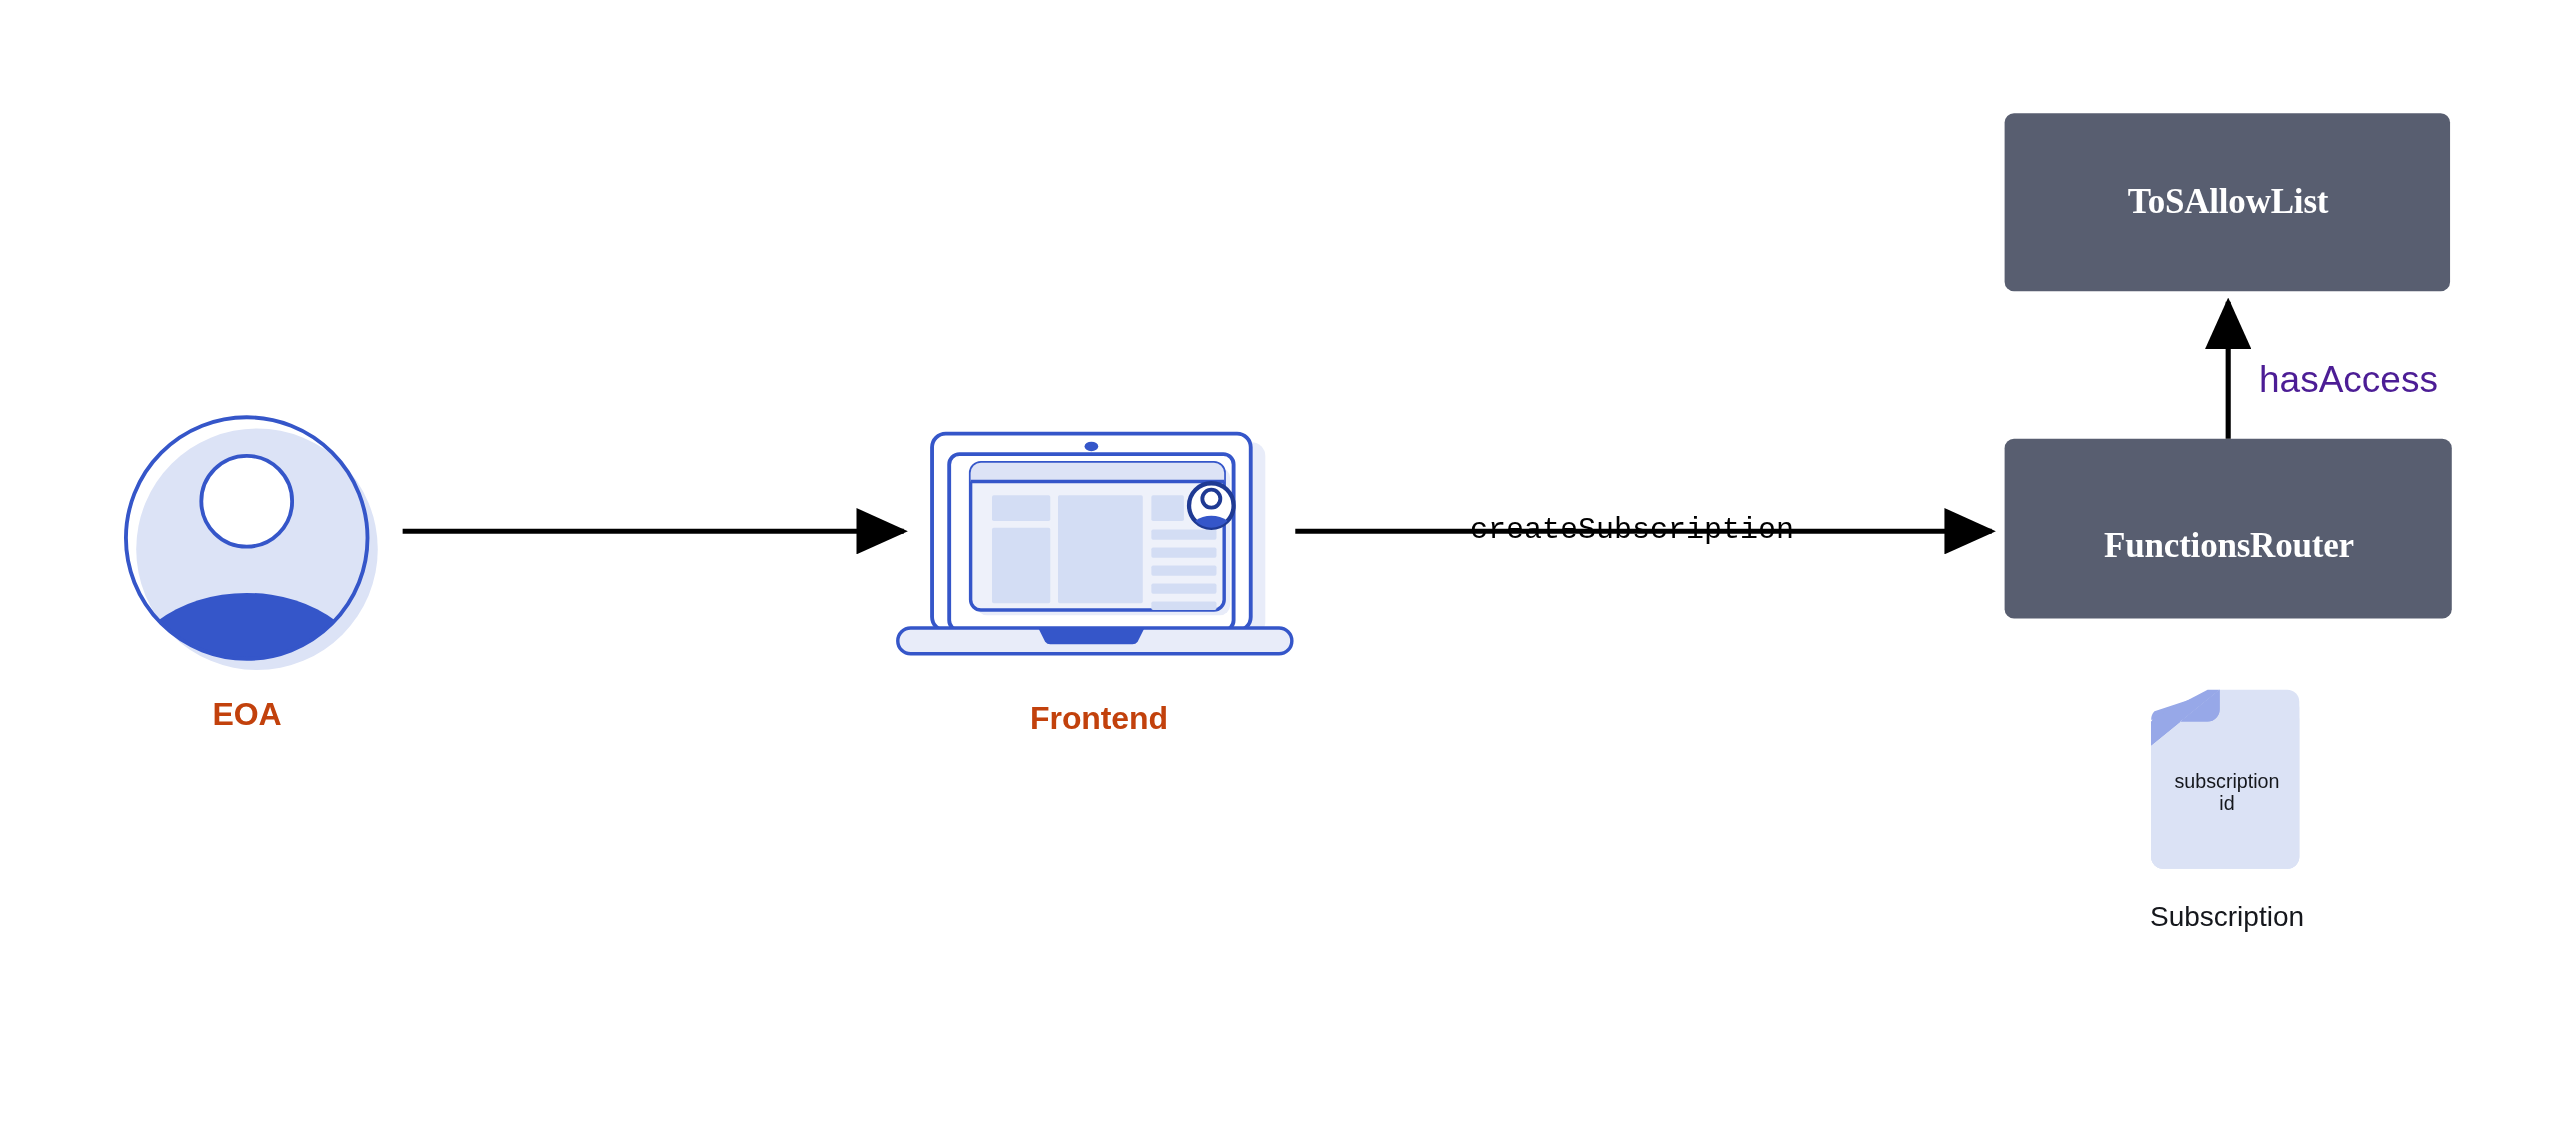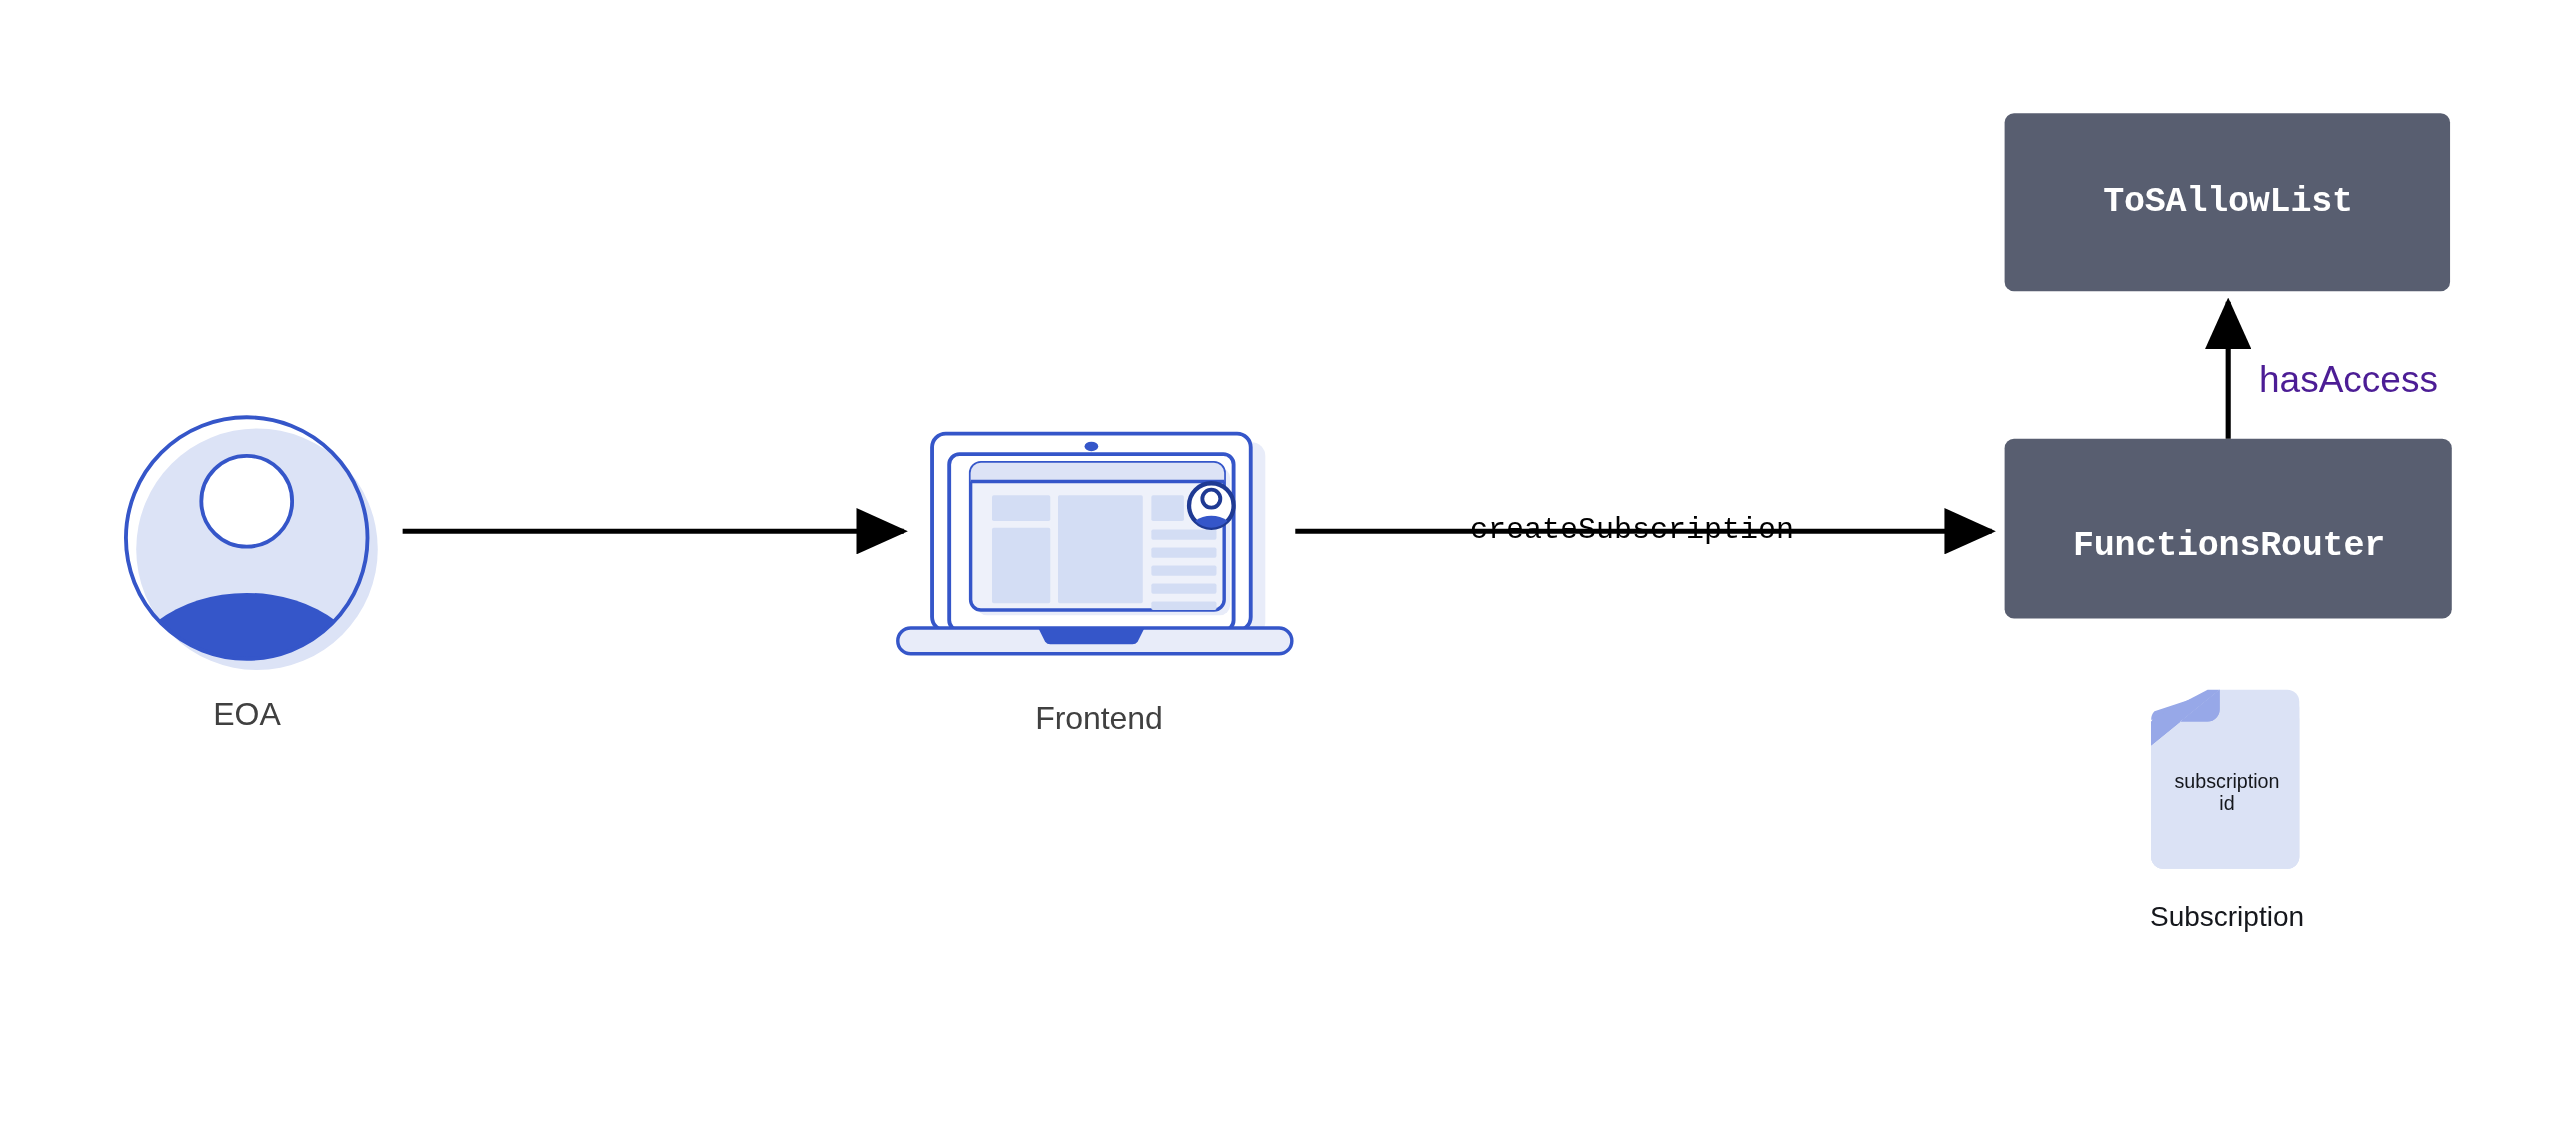--- a/index.html
+++ b/index.html
@@ -23,34 +23,34 @@
     position: absolute;
     left: 0;
     top: 0;
     width: 2576px;
     height: 1131px;
   }
   
   .node-label {
     position: absolute;
     color: #ffffff;
-    font-family: Liberation Mono, monospace;
+    font-family: Liberation Serif, serif;
     font-weight: bold;
     font-size: 35px;
     letter-spacing: -0.2px;
     text-align: center;
     white-space: nowrap;
     transform: translate(-50%, -50%);
     pointer-events: none;
   }
   .actor-caption {
     position: absolute;
-    color: #404040;
-    font-family: "Liberation Sans", sans-serif;
-    font-weight: normal;
+    color: #c2410c;
+    font-family: "Liberation Sans", sans-serif;
+    font-weight: bold;
     font-size: 32px;
     letter-spacing: -0.1px;
     text-align: center;
     white-space: nowrap;
     transform: translate(-50%, -50%);
     pointer-events: none;
   }
   .edge-label-mono {
     position: absolute;
     color: #000000;

